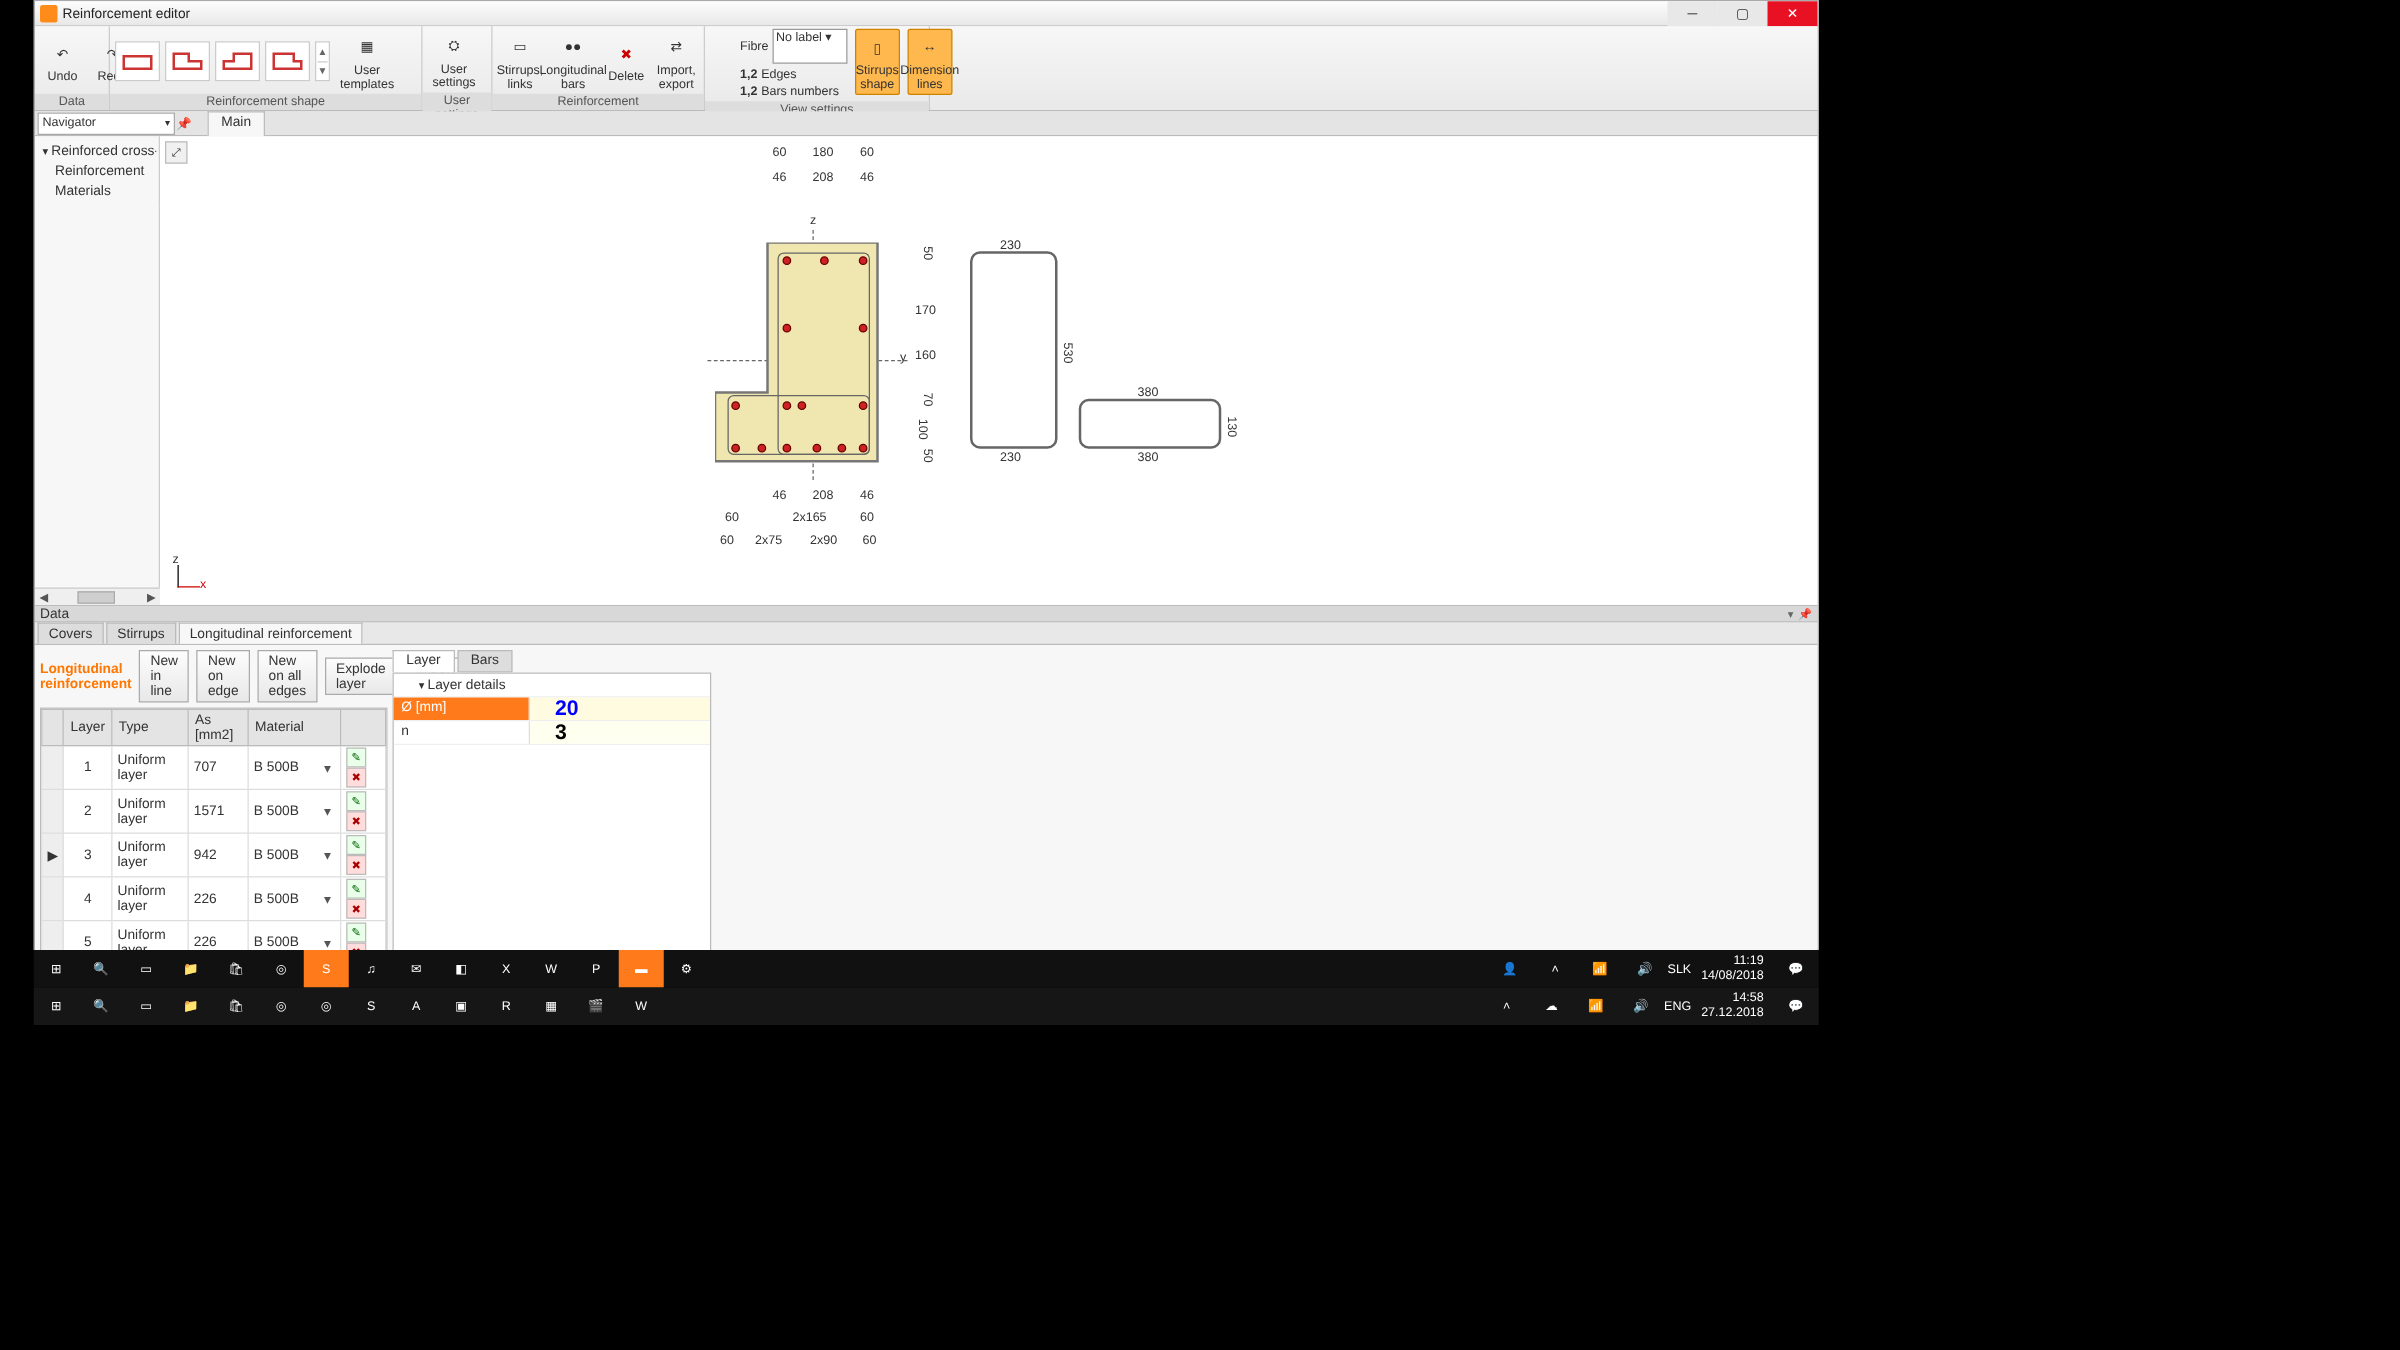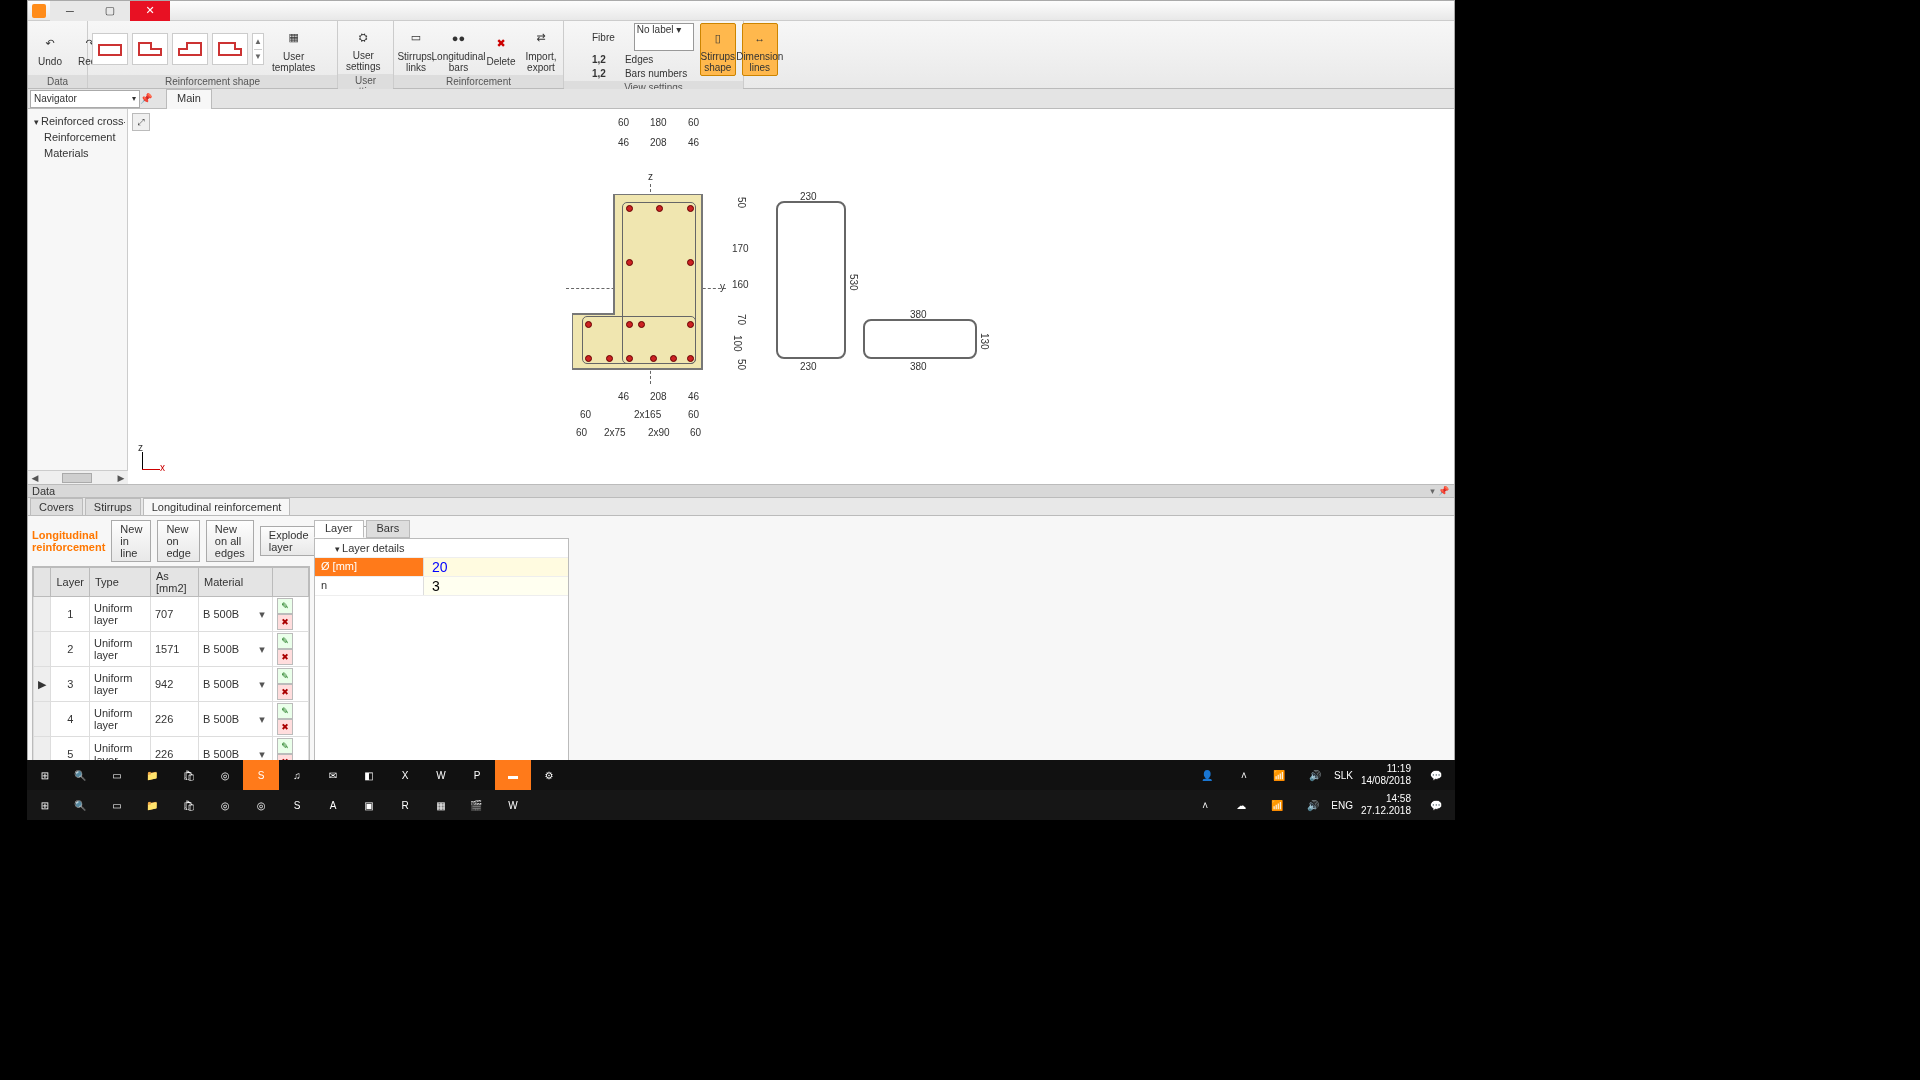--- a/index.html
+++ b/index.html
@@ -22,21 +22,21 @@
   .ribgroup { border-right: 1px solid #ccc; display: flex; flex-direction: column; justify-content: space-between; padding: 2px 4px 0; }
   .ribgroup .body { flex: 1; display: flex; align-items: center; gap: 4px; }
   .ribgroup .label { text-align: center; font-size: 10px; color: #555; background: #ddd; padding: 1px 0; margin: 0 -4px; }
   .ribbtn { display: flex; flex-direction: column; align-items: center; justify-content: center; padding: 2px 4px; min-width: 36px; cursor: pointer; border-radius: 2px; }
   .ribbtn .ic { width: 24px; height: 24px; display: flex; align-items: center; justify-content: center; }
   .ribbtn .tx { font-size: 10px; text-align: center; line-height: 11px; margin-top: 1px; }
   .ribbtn.active { background: #ffb84d; border: 1px solid #cc8400; }
   .shapebtn { width: 36px; height: 32px; border: 1px solid #ccc; background: #fff; display: flex; align-items: center; justify-content: center; cursor: pointer; }
   .shapebtn.updown { width: 12px; display: flex; flex-direction: column; }
   .upd { flex: 1; border-bottom: 1px solid #ccc; display: flex; align-items: center; justify-content: center; font-size: 8px; color: #666; }
-  .fibre-row { display: flex; align-items: center; gap: 19px; font-size: 10px; margin-bottom: 2px; padding-left: 24px; }
+  .fibre-row { display: flex; align-items: center; gap: 3px; font-size: 10px; margin-bottom: 2px; padding-left: 24px; }
   .fibre-row select, .fibre-row .sel { height: 28px; font-size: 10px; border: 1px solid #999; background: #fff; min-width: 60px; padding: 0 2px; }
 
   
   .navtabs { height: 20px; background: #e4e4e4; border-bottom: 1px solid #bbb; display: flex; align-items: center; }
   .navtabs .navdrop { width: 110px; height: 18px; border: 1px solid #aaa; background: #fff; margin-left: 2px; display: flex; align-items: center; padding: 0 3px; font-size: 10px; }
   .navtabs .navdrop .arrow { margin-left: auto; font-size: 8px; }
   .navtabs .pin { width: 14px; font-size: 10px; text-align: center; }
   .navtabs .tab { height: 20px; padding: 2px 10px; border: 1px solid #bbb; border-bottom: none; background: #f7f7f7; font-size: 11px; margin-left: 12px; }
 
   
@@ -89,21 +89,21 @@
   .right-detail { width: 255px; display: flex; flex-direction: column; }
   .subtabs { height: 18px; display: flex; gap: 2px; }
   .subtab { padding: 1px 10px; border: 1px solid #bbb; background: #ddd; font-size: 11px; cursor: pointer; }
   .subtab.active { background: #fff; border-bottom-color: #fff; }
   .detailbox { flex: 1; border: 1px solid #bbb; background: #fff; padding: 0; }
   .detailhdr { font-size: 11px; padding: 3px 20px; border-bottom: 1px solid #eee; }
   .detailhdr::before { content: "▾  "; font-size: 9px; }
   .drow { display: flex; border-bottom: 1px solid #eee; height: 19px; align-items: stretch; }
   .drow .k { width: 108px; padding: 2px 6px; }
   .drow .v { flex: 1; border-left: 1px solid #ddd; }
-  .drow .v input { width: 100%; height: 100%; border: none; padding: 0 8px; font-size: 14px; background: #fffff0; }
+  .drow .v input { width: 100%; height: 100%; border: none; padding: 0 20px; font-size: 17px; background: #fffff0; font-weight: bold; }
   .drow.selrow .k { background: #ff7a1a; color: #fff; }
   .drow.selrow .v input { background: #fffbe0; color: #00f; }
 
   
   .hscroll { height: 14px; border-top: 1px solid #ccc; background: #efefef; display: flex; align-items: center; }
   .hscroll .arrow { width: 14px; text-align: center; font-size: 9px; color: #555; }
   .hscroll .track { flex: 1; position: relative; height: 10px; }
   .hscroll .thumb { position: absolute; left: 20px; width: 30px; top: 0; bottom: 0; background: #cfcfcf; border: 1px solid #aaa; }
 
   
@@ -121,20 +121,21 @@
   .tb-clock div { white-space: nowrap; }
 </style>
 </head>
 <body>
 
 <div class="outer">
   <div class="appwin">
 
     <div class="titlebar">
       <div class="app-icon"></div>
+      <div class="title">Reinforcement editor</div>
       <div class="winbtns">
         <div class="winbtn">─</div>
         <div class="winbtn">▢</div>
         <div class="winbtn close">✕</div>
       </div>
     </div>
 
     <div class="ribbon">
 
       <div class="ribgroup" style="width:60px">

